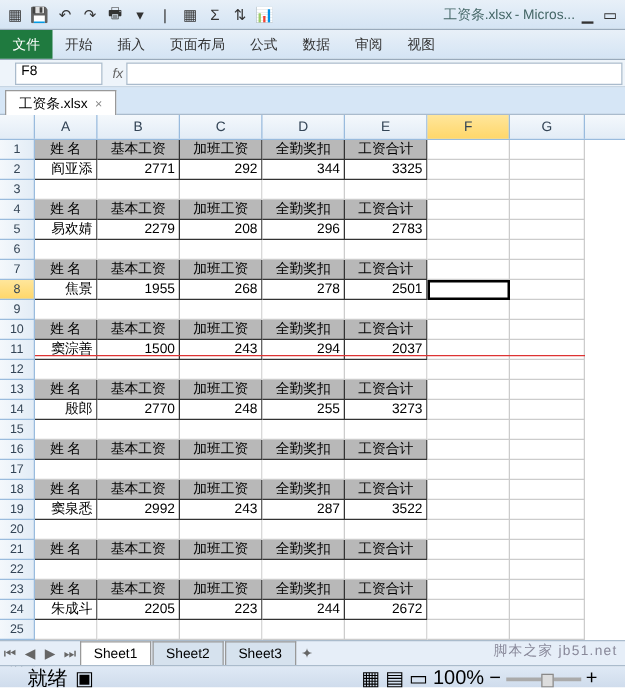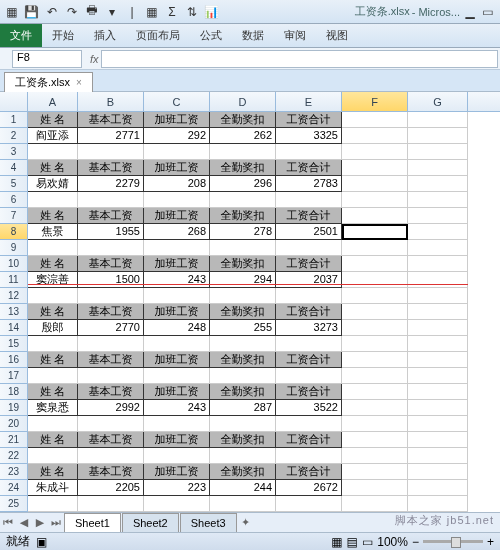--- a/index.html
+++ b/index.html
@@ -26,29 +26,29 @@
 .rownums{width:28px;background:linear-gradient(90deg,#f4f8fc,#e2ecf6)}
 .rn{height:16px;border-bottom:1px solid #9bd;border-right:1px solid #9bd;text-align:center;line-height:16px;color:#345;font-size:10px}
 .rn.sel{background:linear-gradient(#ffe69b,#ffd76a)}
 .cells{position:relative}
 .row{display:flex;height:16px}
 .cell{border-right:1px solid #ccc;border-bottom:1px solid #ccc;line-height:15px;padding:0 3px;font-size:11px;background:#fff;overflow:hidden;white-space:nowrap}
 .cell.A{width:50px}.cell.B,.cell.C,.cell.D,.cell.E{width:66px;text-align:right}
 .cell.F{width:66px}.cell.G{width:60px}
 .hdr .cell{background:#b8b8b8;color:#000;text-align:center;border-right:1px solid #333;border-bottom:1px solid #333;font-family:SimSun}
 .hdr .cell.F,.hdr .cell.G,.blank .cell{background:#fff;border-color:#ccc}
-.datarow .cell.A{text-align:center;font-family:SimSun}
+.datarow .cell.A{text-align:right;font-family:SimSun}
 .datarow .cell.A,.datarow .cell.B,.datarow .cell.C,.datarow .cell.D,.datarow .cell.E{border-right:1px solid #333;border-bottom:1px solid #333}
 .sel-box{position:absolute;border:2px solid #000;pointer-events:none}
 .redline{position:absolute;left:0;right:0;height:1px;background:#d33;pointer-events:none}
 .sheettabs{position:absolute;bottom:18px;left:0;right:0;height:20px;background:#e6eef8;border-top:1px solid #abc;display:flex;align-items:center}
 .nav-btn{width:16px;text-align:center;color:#666;cursor:pointer}
 .st{background:#fff;border:1px solid #999;border-bottom:none;padding:3px 10px;font-size:11px;margin-right:1px;cursor:pointer}
 .st.inactive{background:#d6e2ee}
-.status{position:absolute;bottom:0;left:0;right:0;height:18px;background:linear-gradient(#dfe9f5,#cfdcec);border-top:1px solid #abc;display:flex;align-items:center;padding:0 6px;font-size:12px}
+.status{position:absolute;bottom:0;left:0;right:0;height:18px;background:linear-gradient(#dfe9f5,#cfdcec);border-top:1px solid #abc;display:flex;align-items:flex-start;padding:0 22px;font-size:16px}
 .watermark{position:absolute;right:6px;bottom:22px;font-size:11px;color:#889;letter-spacing:1px}
 .zoom{margin-left:auto;display:flex;align-items:center;gap:4px}
 .slider{width:60px;height:3px;background:#aaa;position:relative}
 .slider::after{content:"";position:absolute;left:28px;top:-3px;width:8px;height:9px;background:#ddd;border:1px solid #888}
 </style>
 </head>
 <body>
 
 <div class="qat">
   <span class="qat-ico">▦</span>
@@ -143,21 +143,21 @@
           <div class="cell C">加班工资</div>
           <div class="cell D">全勤奖扣</div>
           <div class="cell E">工资合计</div>
           <div class="cell F"></div>
           <div class="cell G"></div>
         </div>
         <div class="row datarow">
           <div class="cell A">阎亚添</div>
           <div class="cell B">2771</div>
           <div class="cell C">292</div>
-          <div class="cell D">262</div>
+          <div class="cell D">344</div>
           <div class="cell E">3325</div>
           <div class="cell F"></div>
           <div class="cell G"></div>
         </div>
         <div class="row blank">
           <div class="cell A"></div>
           <div class="cell B"></div>
           <div class="cell C"></div>
           <div class="cell D"></div>
           <div class="cell E"></div>

